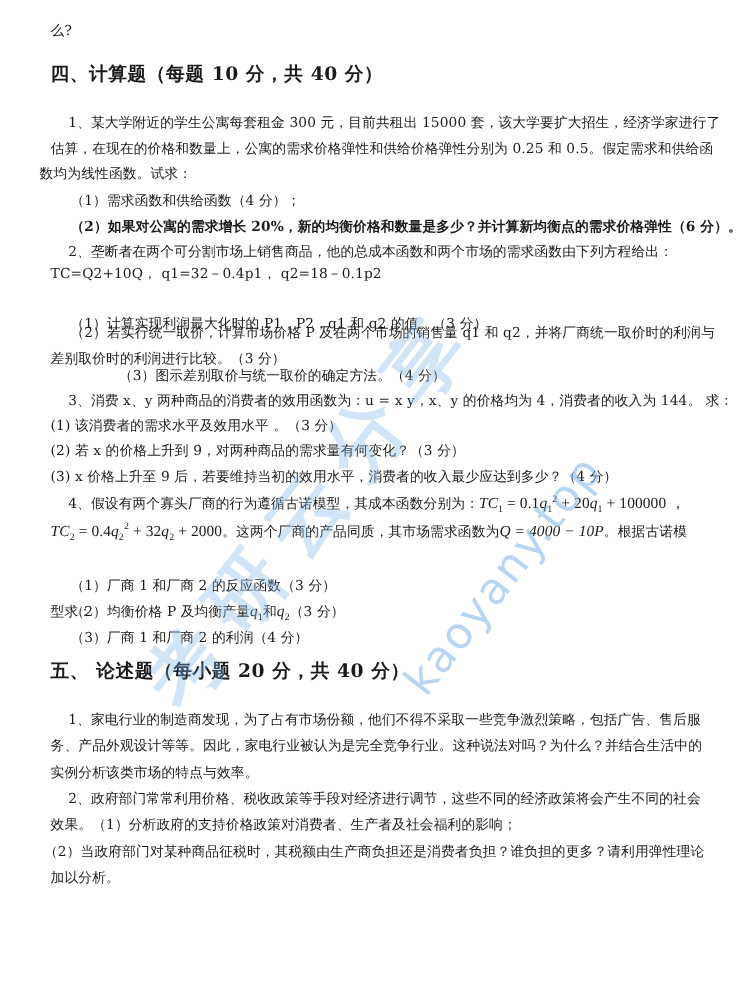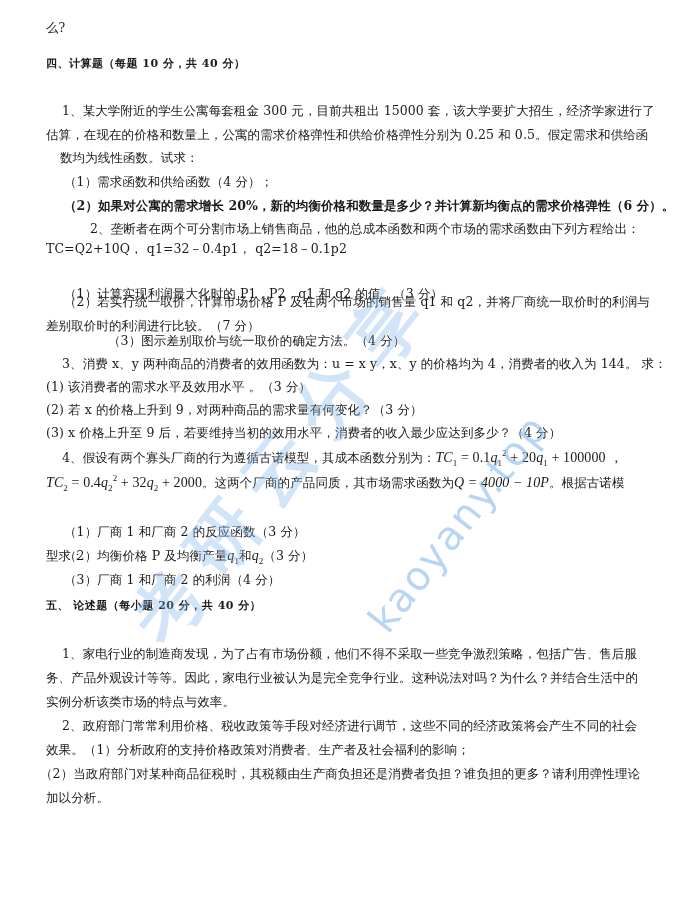--- a/index.html
+++ b/index.html
@@ -1,47 +1,47 @@
 <!DOCTYPE html>
 <html><head>
 <meta charset="utf-8">
 <style>
   html, body { margin: 0; padding: 0; background: #ffffff; }
   body { width: 674px; height: 911px; position: relative; overflow: hidden;
          font-family: "DejaVu Serif", "Liberation Serif", serif; color: #1a1a1a; }
   .page { position: absolute; left: 0; top: 0; width: 674px; height: 911px; }
   .line { position: absolute; font-size: 12.5px; white-space: nowrap; letter-spacing: 0.1px; line-height: 16px; }
-  .heading { position: absolute; font-size: 11px; font-weight: bold; white-space: nowrap; letter-spacing: 0.5px; }
+  .heading { position: absolute; font-size: 17px; font-weight: bold; white-space: nowrap; letter-spacing: 0.5px; }
   .math { font-family: "Liberation Serif", "DejaVu Serif", serif; font-size: 14px; }
   .math i { font-style: italic; }
   sub, sup { font-size: 9px; line-height: 0; }
   .watermark { position: absolute; color: #7fb5ec; opacity: 0.55; pointer-events: none; white-space: nowrap; }
   .wm-url { font-family: "DejaVu Sans", sans-serif; font-size: 40px; transform: rotate(-52deg); transform-origin: left bottom; left: 395px; top: 595px; letter-spacing: 2px; }
   .wm-cn { font-family: "DejaVu Sans", sans-serif; font-size: 70px; font-weight: bold; transform: rotate(-52deg); transform-origin: left bottom; left: 185px; top: 570px; letter-spacing: 18px; opacity: 0.35; }
 </style>
 </head>
 <body>
 
 <div class="page">
 
   <div class="line" style="left:46px; top:20px;">么?</div>
 
   <div class="heading" style="left:46px; top:56px;">四、计算题（每题 10 分，共 40 分）</div>
 
   <div class="line" style="left:62px; top:103px;">1、某大学附近的学生公寓每套租金 300 元，目前共租出 15000 套，该大学要扩大招生，经济学家进行了</div>
   <div class="line" style="left:46px; top:127px;">估算，在现在的价格和数量上，公寓的需求价格弹性和供给价格弹性分别为 0.25 和 0.5。假定需求和供给函</div>
-  <div class="line" style="left:60px; top:150px;">数均为线性函数。试求：</div>
+  <div class="line" style="left:36px; top:150px;">数均为线性函数。试求：</div>
   <div class="line" style="left:64px; top:174px;">（1）需求函数和供给函数（4 分）；</div>
   <div class="line" style="left:64px; top:198px;font-weight:bold;">（2）如果对公寓的需求增长 20%，新的均衡价格和数量是多少？并计算新均衡点的需求价格弹性（6 分）。</div>
 
-  <div class="line" style="left:62px; top:221px;margin-left:28px;">2、垄断者在两个可分割市场上销售商品，他的总成本函数和两个市场的需求函数由下列方程给出：</div>
+  <div class="line" style="left:62px; top:221px;">2、垄断者在两个可分割市场上销售商品，他的总成本函数和两个市场的需求函数由下列方程给出：</div>
   <div class="line" style="left:46px; top:241px;">TC=Q2+10Q，  q1=32－0.4p1，  q2=18－0.1p2</div>
   <div class="line" style="left:64px; top:270px;margin-top:16px;">（1）计算实现利润最大化时的 P1，P2，q1 和 q2 的值。（3 分）</div>
   <div class="line" style="left:64px; top:294px;">（2）若实行统一取价，计算市场价格 P 及在两个市场的销售量 q1 和 q2，并将厂商统一取价时的利润与</div>
-  <div class="line" style="left:46px; top:318px;">差别取价时的利润进行比较。（7 分）</div>
+  <div class="line" style="left:46px; top:318px;">差别取价时的利润进行比较。（3 分）</div>
   <div class="line" style="left:64px; top:331px; top:333px;margin-left:44px;">（3）图示差别取价与统一取价的确定方法。（4 分）</div>
 
   <div class="line" style="left:62px; top:356px;">3、消费 x、y 两种商品的消费者的效用函数为：u = x y，x、y 的价格均为 4，消费者的收入为 144。 求：</div>
   <div class="line" style="left:46px; top:379px;">(1) 该消费者的需求水平及效用水平 。（3 分）</div>
   <div class="line" style="left:46px; top:402px;">(2) 若 x 的价格上升到 9，对两种商品的需求量有何变化？（3 分）</div>
   <div class="line" style="left:46px; top:425px;">(3) x 价格上升至 9 后，若要维持当初的效用水平，消费者的收入最少应达到多少？（4 分）</div>
 
   <div class="line" style="left:62px; top:450px;">
     <span>4、假设有两个寡头厂商的行为遵循古诺模型，其成本函数分别为：</span><span class="math"><i>TC</i><sub>1</sub><span> = 0.1</span><i>q</i><sub>1</sub><sup>2</sup><span> + 20</span><i>q</i><sub>1</sub><span> + 100000 ，</span></span>
   </div>

